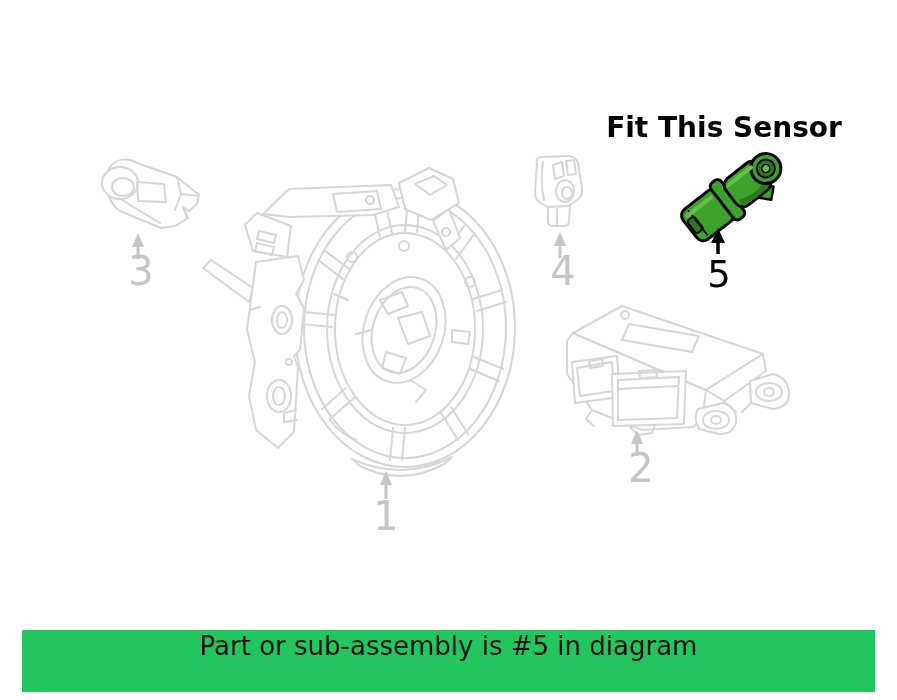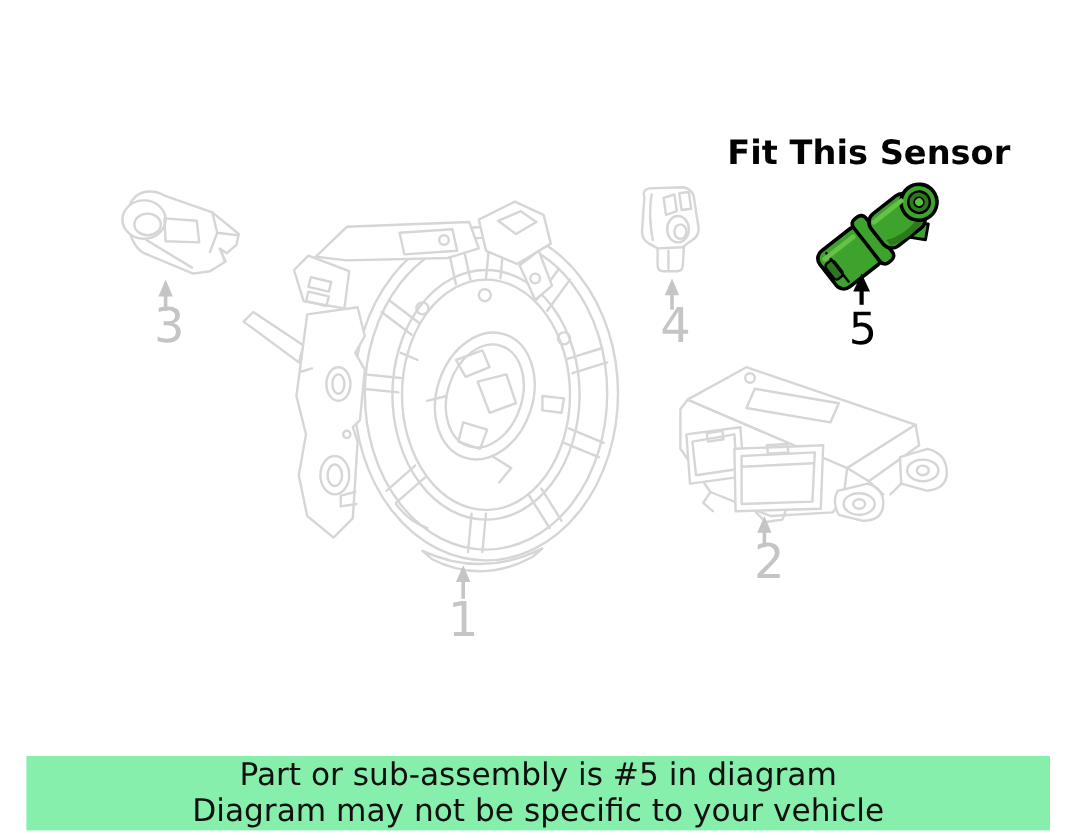--- a/index.html
+++ b/index.html
@@ -16,21 +16,21 @@
   .arrow-head-black{fill:#000;stroke:none;}
   .label-black{font-family:"DejaVu Sans",sans-serif;font-size:37px;fill:#000;text-anchor:middle;}
   .title-text{font-family:"DejaVu Sans",sans-serif;font-weight:bold;font-size:28px;fill:#030303;text-anchor:middle;}
   
   .grn {fill:#3ea32c;stroke:#000;stroke-width:3;stroke-linejoin:round;}
   .grn2{fill:#3ea32c;stroke:#000;stroke-width:2.4;stroke-linejoin:round;}
   .grn-dark{fill:#2c7a1d;stroke:#000;stroke-width:2;stroke-linejoin:round;}
   .grn-shade{fill:#2c7a1d;stroke:none;}
   .grn-hi{stroke:#66c247;stroke-width:4;fill:none;stroke-linecap:round;}
   
-  .banner{position:absolute;left:22px;top:630px;width:853px;height:62px;background:#86efac;
+  .banner{position:absolute;left:22px;top:630px;width:853px;height:62px;background:#22c55e;
           color:#101010;text-align:center;padding-top:1px;box-sizing:border-box;}
   .banner-line{font-size:26px;line-height:30px;white-space:nowrap;}
 </style>
 </head>
 <body>
 
 <div class="stage">
 
   <svg width="897" height="700" viewBox="0 0 897 700">
 
@@ -188,16 +188,15 @@
       <polygon class="arrow-head-black" points="711,243 725,243 718,228"></polygon>
     </g>
     <text class="label-black" x="719" y="287">5</text>
 
     <text class="title-text" x="724" y="137">Fit This Sensor</text>
   </svg>
 
   
   <div class="banner">
     <div class="banner-line">Part or sub-assembly is #5 in diagram</div>
-    <div class="banner-line">Diagram may not be specific to your vehicle</div>
   </div>
 
 </div>
 
 </body></html>

